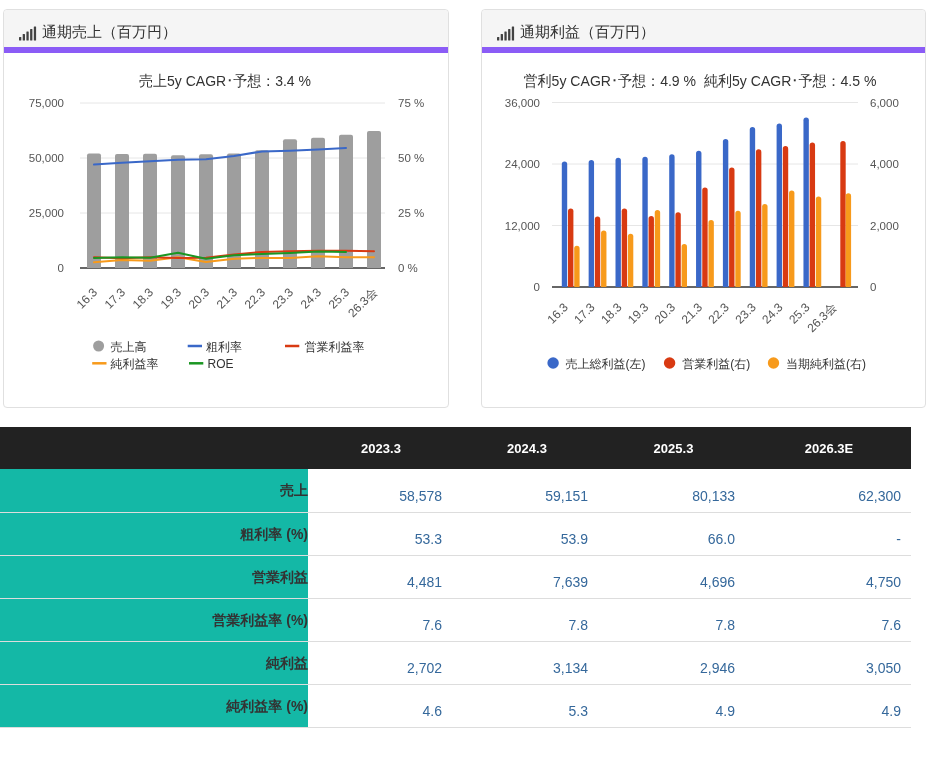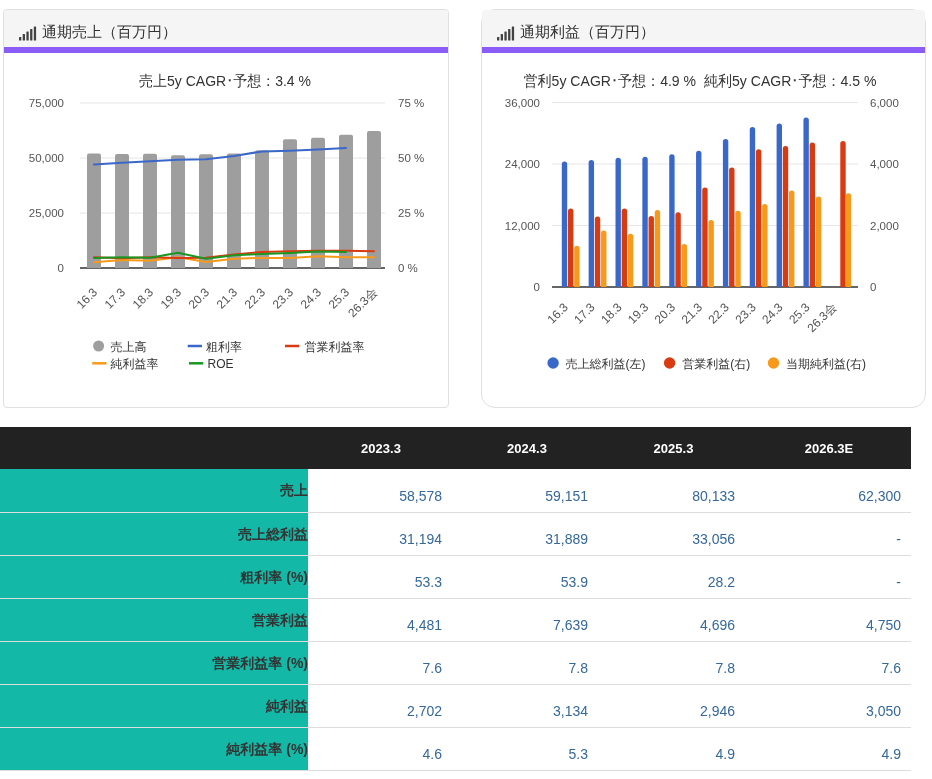--- a/index.html
+++ b/index.html
@@ -23,21 +23,21 @@
       <svg width="20" height="17" style="left:15px;top:15px;">
         <rect x="0.0" y="12.1" width="2.3" height="3.5" rx="0.5" fill="#424242"></rect>
         <rect x="3.7" y="9.1" width="2.3" height="6.5" rx="0.5" fill="#424242"></rect>
         <rect x="7.4" y="6.6" width="2.3" height="9" rx="0.5" fill="#424242"></rect>
         <rect x="11.1" y="4.1" width="2.3" height="11.5" rx="0.5" fill="#424242"></rect>
         <rect x="14.8" y="1.6" width="2.3" height="14" rx="0.5" fill="#424242"></rect>
       </svg>
       <span class="ptitle">通期売上（百万円）</span>
     </div>
 </div>
-<div class="panel" style="left:481px;top:9px;width:445px;height:399px;border-radius:14px;">
+<div class="panel" style="left:481px;top:9px;width:445px;height:399px;">
   <div class="phead">
       <svg width="20" height="17" style="left:15px;top:15px;">
         <rect x="0.0" y="12.1" width="2.3" height="3.5" rx="0.5" fill="#424242"></rect>
         <rect x="3.7" y="9.1" width="2.3" height="6.5" rx="0.5" fill="#424242"></rect>
         <rect x="7.4" y="6.6" width="2.3" height="9" rx="0.5" fill="#424242"></rect>
         <rect x="11.1" y="4.1" width="2.3" height="11.5" rx="0.5" fill="#424242"></rect>
         <rect x="14.8" y="1.6" width="2.3" height="14" rx="0.5" fill="#424242"></rect>
       </svg>
       <span class="ptitle">通期利益（百万円）</span>
     </div>
@@ -175,31 +175,24 @@
       </thead>
 <tbody>
 <tr>
           <th>売上</th>
           <td>58,578</td>
           <td>59,151</td>
           <td>80,133</td>
           <td>62,300</td>
         </tr>
 <tr>
-          <th>売上総利益</th>
-          <td>31,194</td>
-          <td>31,889</td>
-          <td>33,056</td>
-          <td>-</td>
-        </tr>
-<tr>
           <th class="ind">粗利率 (%)</th>
           <td>53.3</td>
           <td>53.9</td>
-          <td>28.2</td>
+          <td>66.0</td>
           <td>-</td>
         </tr>
 <tr>
           <th>営業利益</th>
           <td>4,481</td>
           <td>7,639</td>
           <td>4,696</td>
           <td>4,750</td>
         </tr>
 <tr>

